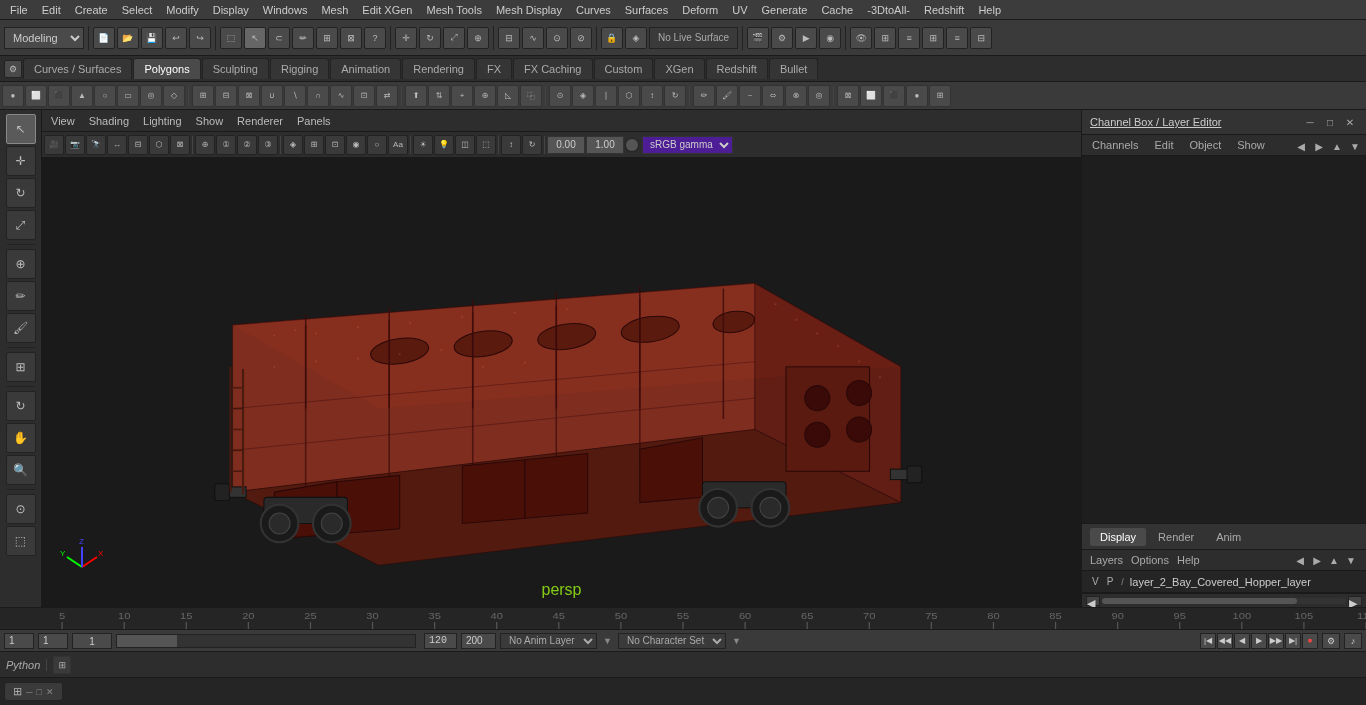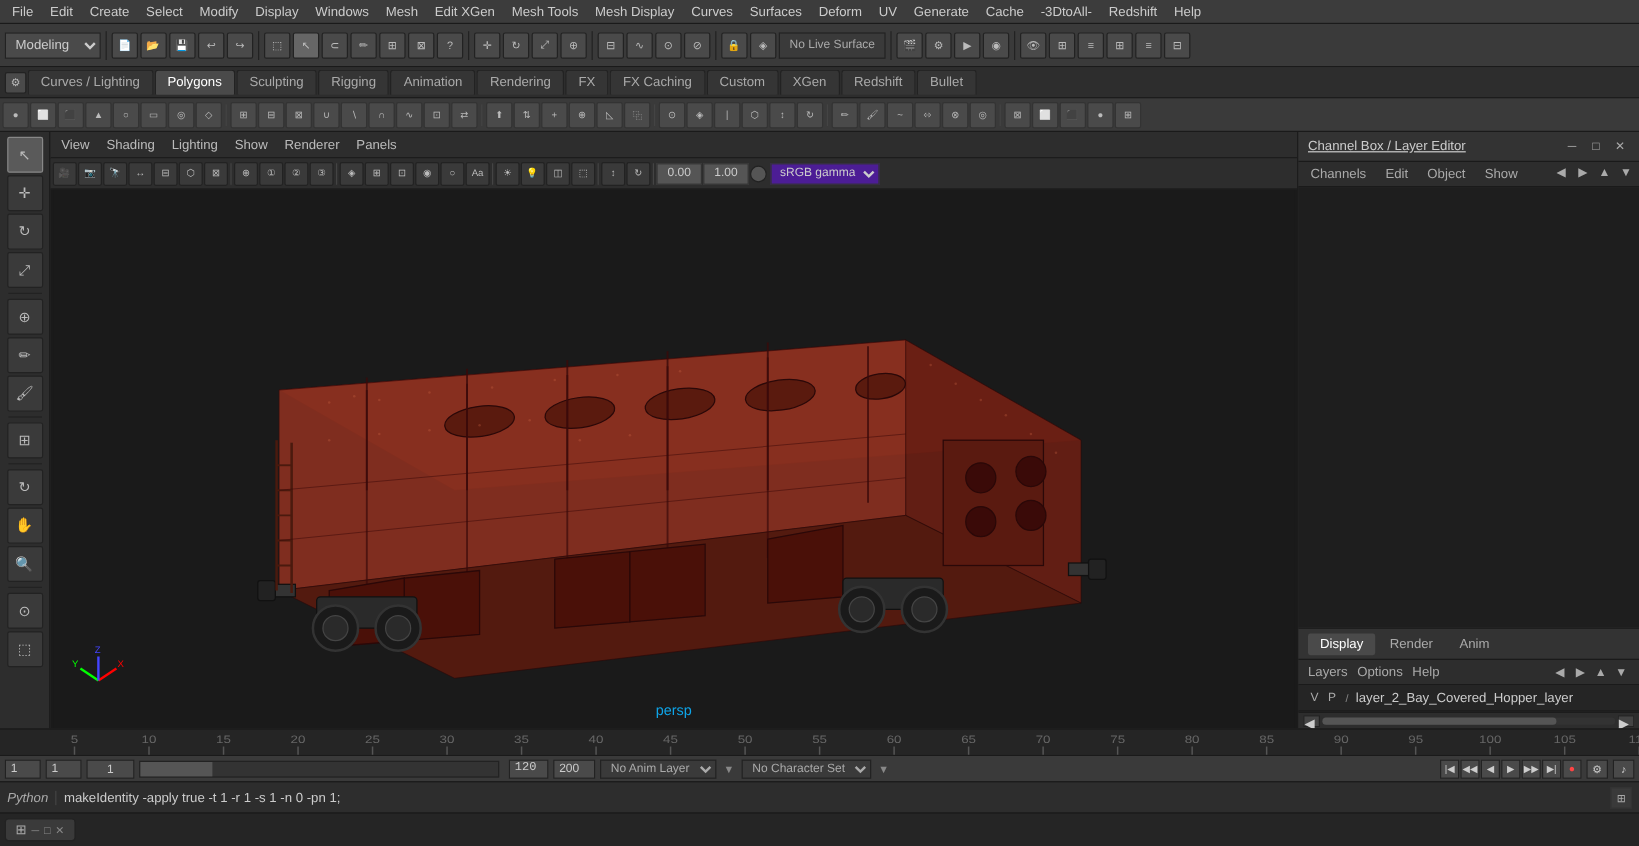--- a/index.html
+++ b/index.html
@@ -229,22 +229,22 @@
       background: #1a1a1a;
       overflow: hidden;
     }
 
     
     #persp-label {
       position: absolute;
       bottom: 8px;
       left: 50%;
       transform: translateX(-50%);
-      color: #0ea5e9;
-      font-size: 12px;
+      color: #84cc16;
+      font-size: 16px;
     }
 
     
     #axis-indicator {
       position: absolute;
       bottom: 25px;
       left: 15px;
       width: 50px;
       height: 50px;
     }
@@ -277,21 +277,21 @@
       display: flex;
       align-items: center;
       justify-content: center;
       cursor: pointer;
       font-size: 10px;
       color: #aaa;
     }
 
     #channel-box-tabs {
       display: flex;
-      align-items: flex-start;
+      align-items: flex-end;
       background: #2d2d2d;
       padding: 2px 4px;
       gap: 4px;
       border-bottom: 1px solid #1a1a1a;
     }
     .cb-tab {
       font-size: 11px;
       color: #aaa;
       cursor: pointer;
       padding: 2px 6px;
@@ -622,21 +622,21 @@
     <div class="toolbar-btn">👁</div>
     <div class="toolbar-btn">⊞</div>
     <div class="toolbar-btn">≡</div>
     <div class="toolbar-btn">⊞</div>
     <div class="toolbar-btn">≡</div>
     <div class="toolbar-btn">⊟</div>
   </div>
 
   <div id="tabs-row">
     <div class="toolbar-btn" style="width:18px;height:18px;font-size:9px;">⚙</div>
-    <div class="tab-item">Curves / Lighting</div>
+    <div class="tab-item">Curves / Surfaces</div>
     <div class="tab-item active">Polygons</div>
     <div class="tab-item">Sculpting</div>
     <div class="tab-item">Rigging</div>
     <div class="tab-item">Animation</div>
     <div class="tab-item">Rendering</div>
     <div class="tab-item">FX</div>
     <div class="tab-item">FX Caching</div>
     <div class="tab-item">Custom</div>
     <div class="tab-item">XGen</div>
     <div class="tab-item">Redshift</div>
@@ -1030,21 +1030,20 @@
       <div class="anim-btn">▶|</div>
       <div class="anim-btn" style="color:#f44;">⏺</div>
     </div>
 
     <div class="status-icon-btn">⚙</div>
     <div class="status-icon-btn">♪</div>
   </div>
 
   <div id="python-bar">
     <span class="python-label">Python</span>
-    <span class="python-command">makeIdentity -apply true -t 1 -r 1 -s 1 -n 0 -pn 1;</span>
     <div class="python-script-btn">⊞</div>
   </div>
 
   <div id="window-tabs">
     <div class="win-tab">
       <span>⊞</span>
       <span class="win-tab-close">─</span>
       <span class="win-tab-close">□</span>
       <span class="win-tab-close">✕</span>
     </div>

